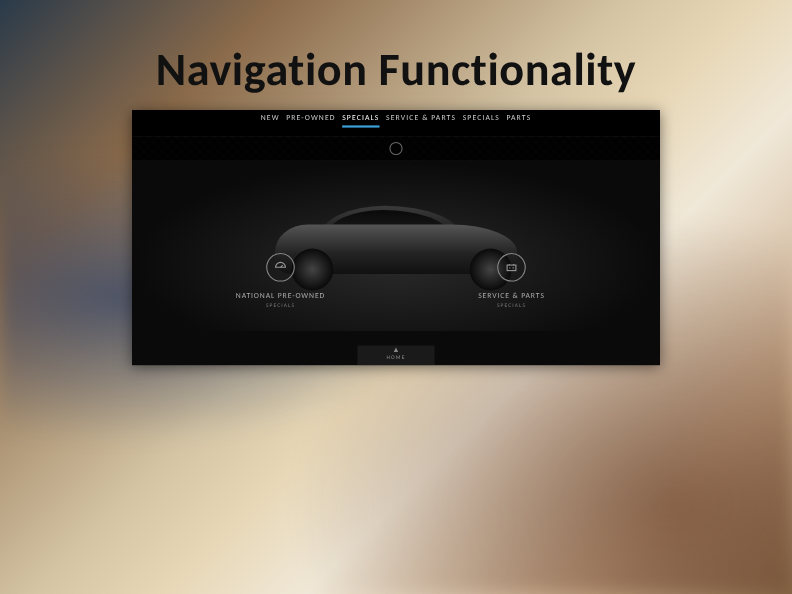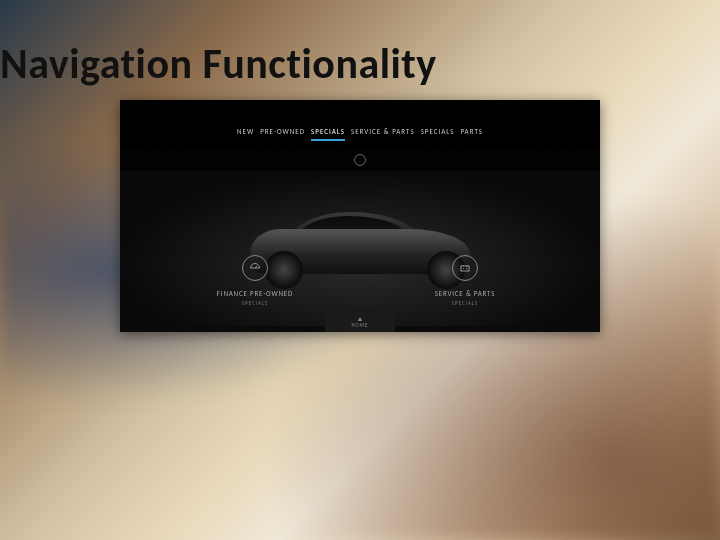--- a/index.html
+++ b/index.html
@@ -1,20 +1,20 @@
 <!DOCTYPE html>
 <html><head>
 <meta charset="utf-8">
 <style>
   html,body{margin:0;padding:0;width:720px;height:540px;overflow:hidden;font-family:Calibri,Arial,sans-serif}
   .slide{position:relative;width:720px;height:540px;background:linear-gradient(135deg,#2a3a4a 0%,#8a6a4a 20%,#d4c4a4 45%,#e8d8b8 55%,#f0e8d8 65%,#c8a888 85%,#886848 100%)}
   .slide::before{content:"";position:absolute;inset:0;background:radial-gradient(ellipse at 15% 50%,rgba(40,60,100,.7) 0%,transparent 35%),radial-gradient(ellipse at 85% 85%,rgba(90,50,30,.6) 0%,transparent 40%);filter:blur(8px)}
-  .title{position:absolute;top:38px;left:0;right:0;font-size:42px;font-weight:700;color:#111;letter-spacing:.5px}
+  .title{position:absolute;top:38px;left:0;right:0;text-align:center;font-size:42px;font-weight:700;color:#111;letter-spacing:.5px}
   .screenshot{position:absolute;top:100px;left:120px;width:480px;height:232px;background:#0a0a0a;box-shadow:0 2px 12px rgba(0,0,0,.5);overflow:hidden}
-  .nav{display:flex;justify-content:center;gap:6px;padding:27px 0 8px;background:#000}
+  .nav{display:flex;justify-content:center;gap:6px;padding:2px 0 8px;background:#000}
   .nav-item{font-size:7px;letter-spacing:1px;color:#ccc;padding-bottom:3px;cursor:pointer}
   .nav-item.active{color:#fff;border-bottom:2px solid #3aa0d8}
   .mesh{height:22px;background:repeating-linear-gradient(45deg,#1a1a1a 0 3px,#0f0f0f 3px 6px),repeating-linear-gradient(-45deg,#1a1a1a 0 3px,#0f0f0f 3px 6px);background-blend-mode:multiply;position:relative}
   .mesh-logo{position:absolute;left:50%;top:50%;transform:translate(-50%,-50%);width:10px;height:10px;border:1px solid #666;border-radius:50%}
   .hero{position:relative;height:155px;background:radial-gradient(ellipse at 50% 60%,#2a2a2a 0%,#0a0a0a 70%)}
   .car{position:absolute;left:50%;top:50%;transform:translate(-50%,-50%);width:280px;height:90px}
   .car-body{position:absolute;left:30px;top:25px;width:220px;height:45px;background:linear-gradient(180deg,#555 0%,#222 60%,#111 100%);border-radius:30px 60px 20px 15px/25px 25px 12px 12px}
   .car-roof{position:absolute;left:70px;top:8px;width:130px;height:30px;background:linear-gradient(180deg,#3a3a3a,#1a1a1a);border-radius:60px 70px 0 0/30px 30px 0 0}
   .car-window{position:absolute;left:78px;top:12px;width:110px;height:22px;background:linear-gradient(180deg,#0a0a0a,#1a1a1a);border-radius:50px 60px 0 0/22px 22px 0 0}
   .wheel{position:absolute;width:38px;height:38px;background:radial-gradient(circle,#444 0%,#222 40%,#0a0a0a 70%);border-radius:50%;bottom:5px}
@@ -59,21 +59,21 @@
         <div class="wheel front"></div>
       </div>
       <div class="cards">
         <div class="card">
           <div class="card-icon" style="border-color:#888;color:#888">
             <svg width="12" height="12" viewBox="0 0 24 24" fill="none" stroke="#999" stroke-width="2">
                 <path d="M12 3a9 9 0 0 0-9 9h18a9 9 0 0 0-9-9z"></path>
                 <path d="M12 12l4-4"></path>
               </svg>
           </div>
-          <div class="card-title muted">FINANCE PRE-OWNED</div>
+          <div class="card-title muted">NATIONAL PRE-OWNED</div>
           <div class="card-sub">SPECIALS</div>
         </div>
         <div class="card">
           <div class="card-icon" style="border-color:#888;color:#888">
             <svg width="12" height="12" viewBox="0 0 24 24" fill="none" stroke="#999" stroke-width="2">
                 <rect x="4" y="8" width="16" height="10"></rect>
                 <path d="M8 8V6m8 2V6M8 13h2m4 0h2"></path>
               </svg>
           </div>
           <div class="card-title muted">SERVICE &amp; PARTS</div>

